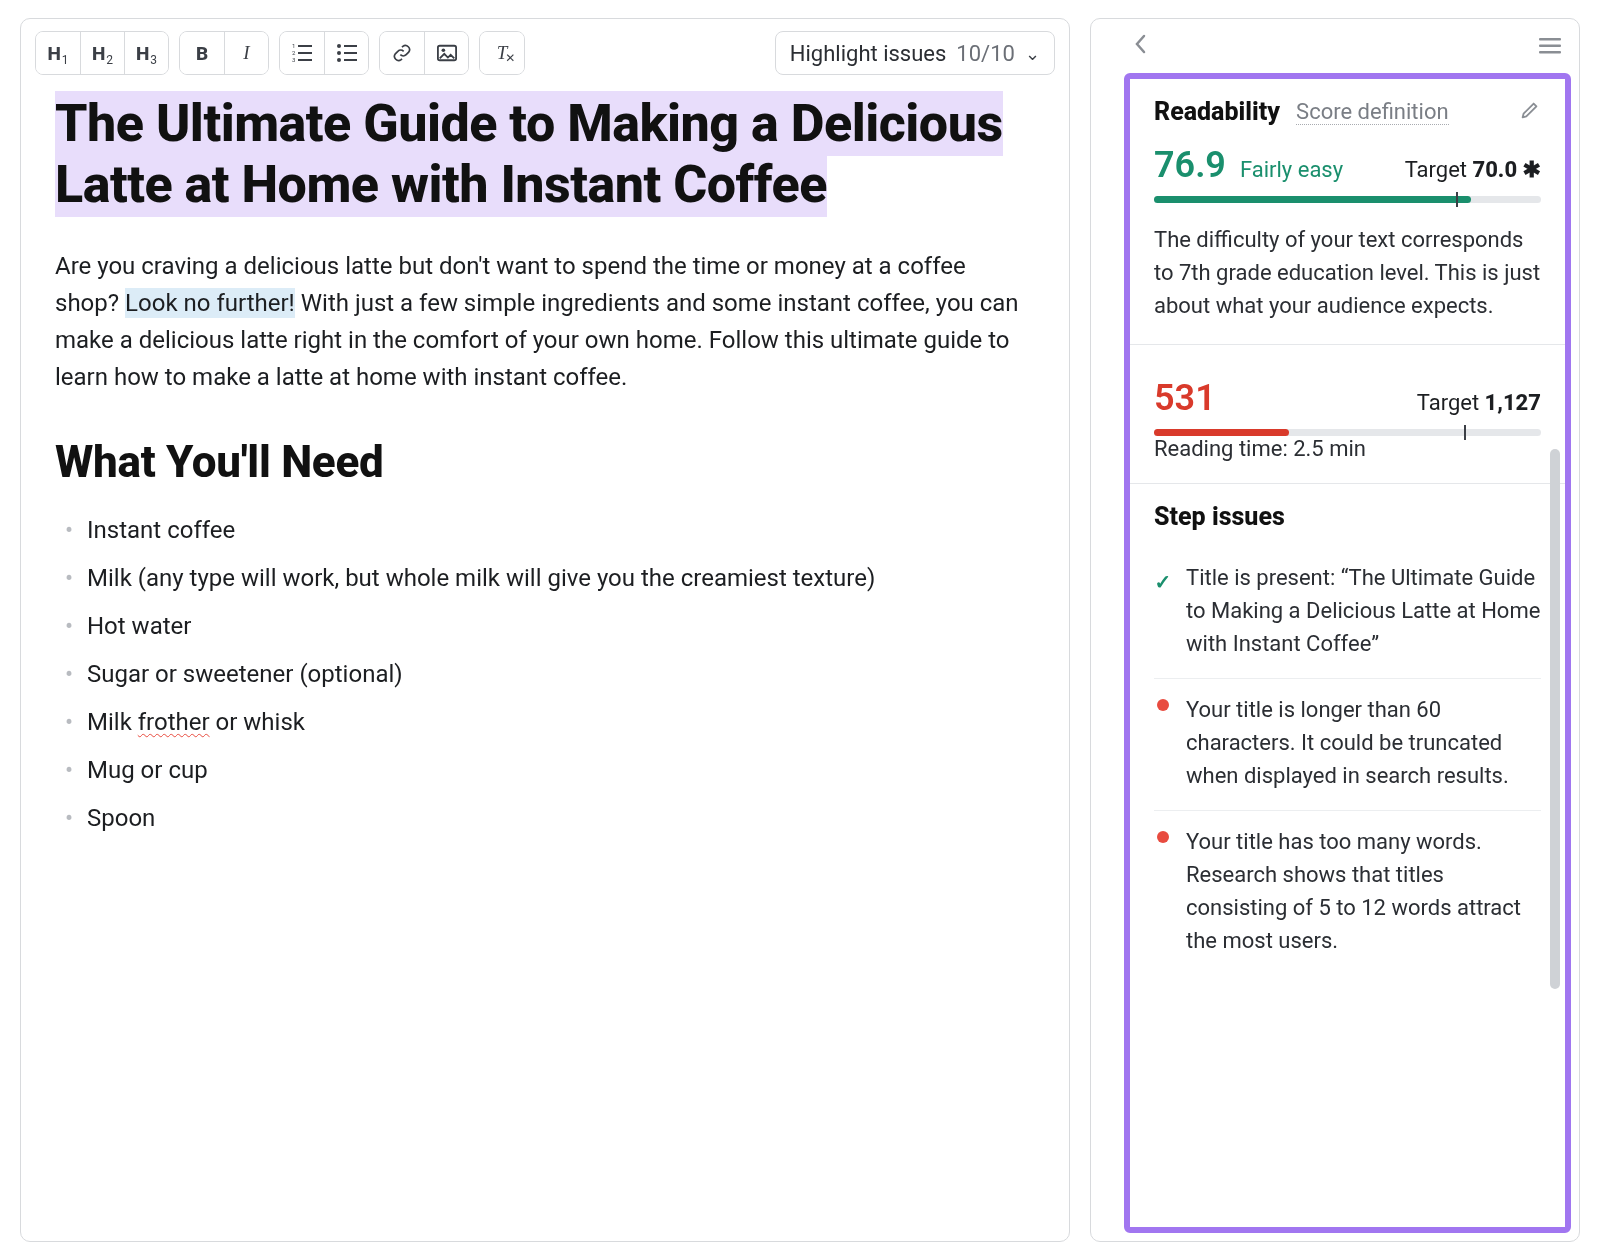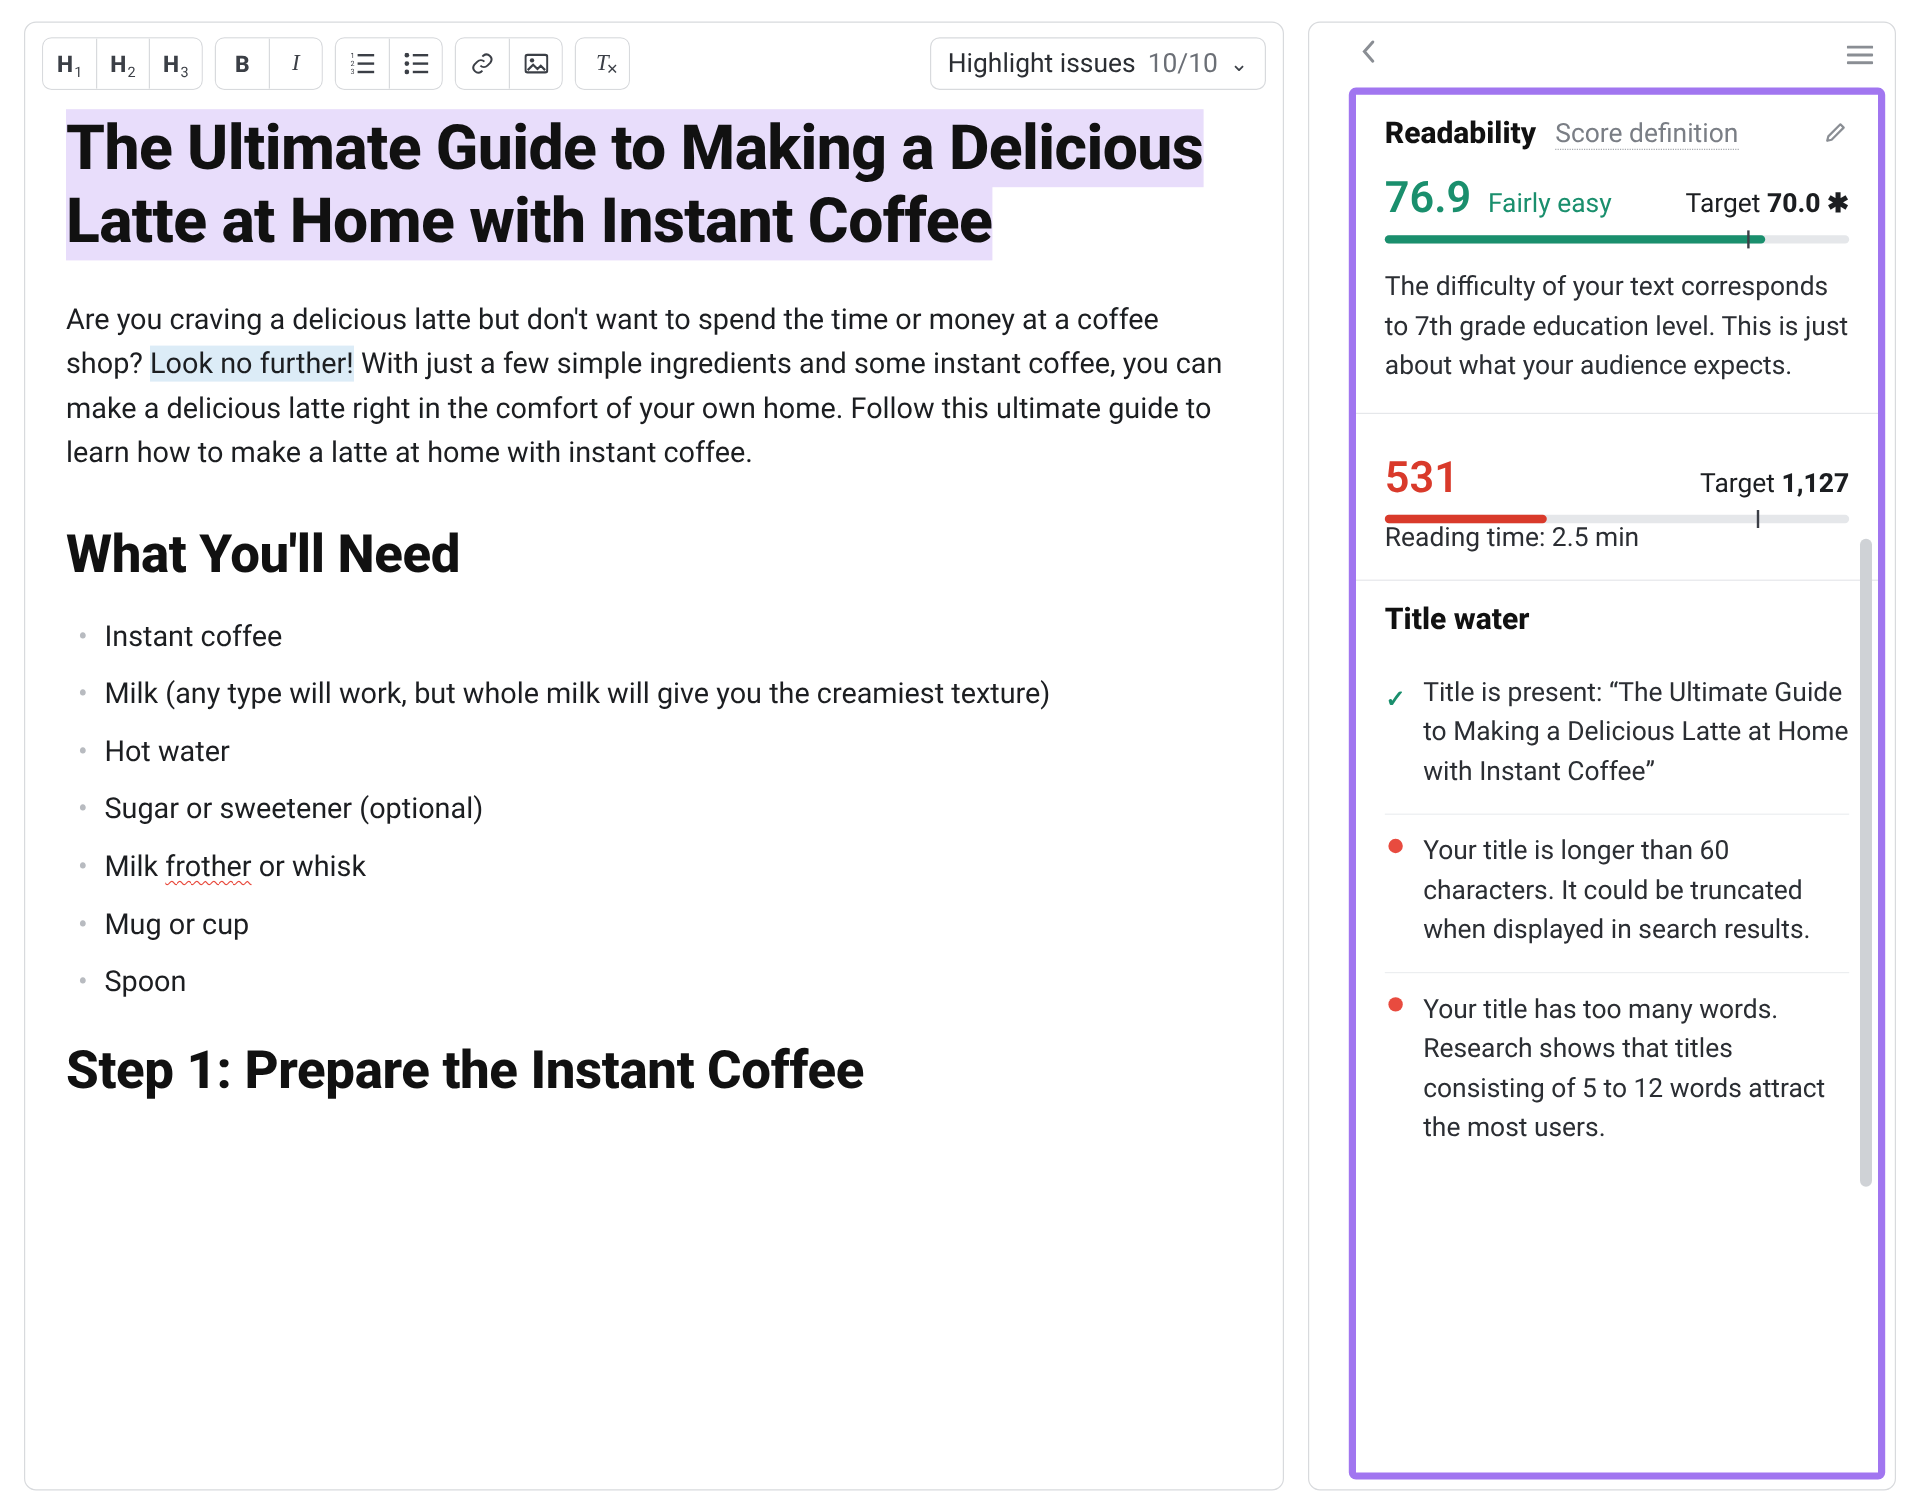--- a/index.html
+++ b/index.html
@@ -380,21 +380,20 @@
     <ul class="list">
       <li>Instant coffee</li>
       <li>Milk (any type will work, but whole milk will give you the creamiest texture)</li>
       <li>Hot water</li>
       <li>Sugar or sweetener (optional)</li>
       <li>Milk <span class="spellerr">frother</span> or whisk</li>
       <li>Mug or cup</li>
       <li>Spoon</li>
     </ul>
 
-    <h2 class="h2 cut">Step 1: Prepare the Instant Coffee</h2>
   </div>
 </div>
 
 <div class="side-panel">
   <div class="side-top">
     <span class="chev-l">
       <svg width="12" height="20" viewBox="0 0 12 20">
           <path d="M10 2 L3 10 L10 18" fill="none" stroke="#8a8e94" stroke-width="2.5" stroke-linecap="round"></path>
         </svg>
     </span>
@@ -447,21 +446,21 @@
         </span>
       </div>
       <div class="bar">
         <div class="bar-fill red" style="width:35%"></div>
         <div class="bar-tick" style="left:80%"></div>
       </div>
       <p class="reading">Reading time: 2.5 min</p>
     </div>
 
     <div class="section" style="border-bottom:none;">
-      <div class="sec-title">Title water</div>
+      <div class="sec-title">Step issues</div>
       <ul class="issues">
         <li>
           <span class="bullet">
               <span class="check">✓</span>
             </span>
           <span>Title is present: “The Ultimate Guide to Making a Delicious Latte at Home with Instant Coffee”</span>
         </li>
         <li>
           <span class="bullet">
               <span class="dot"></span>

